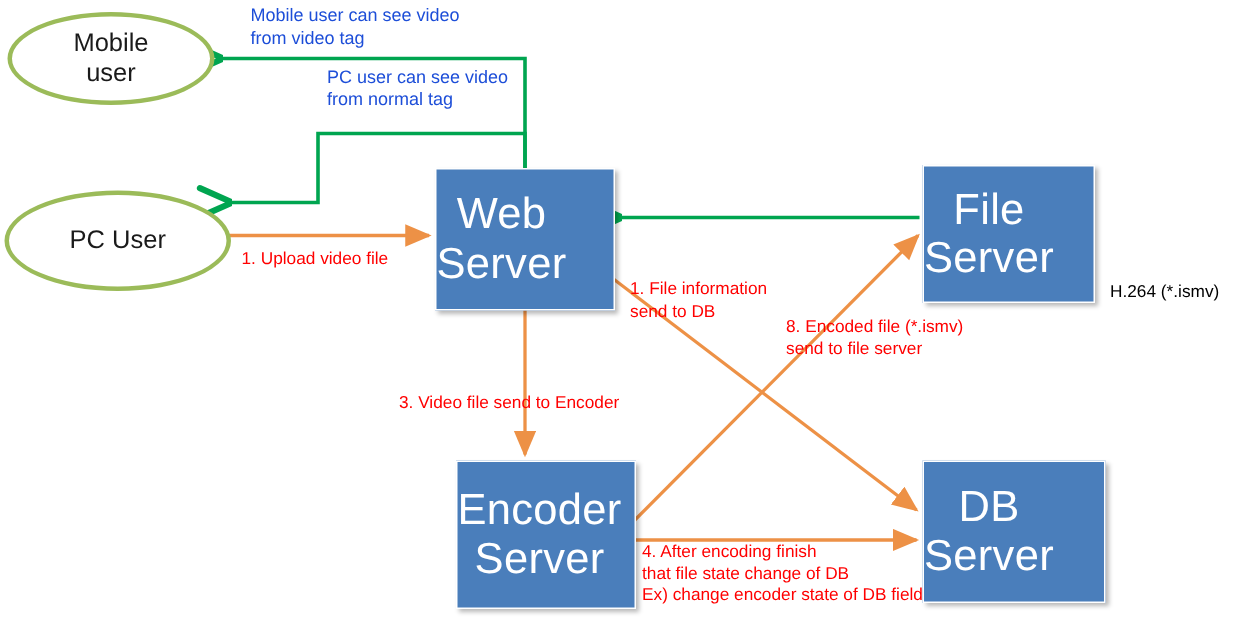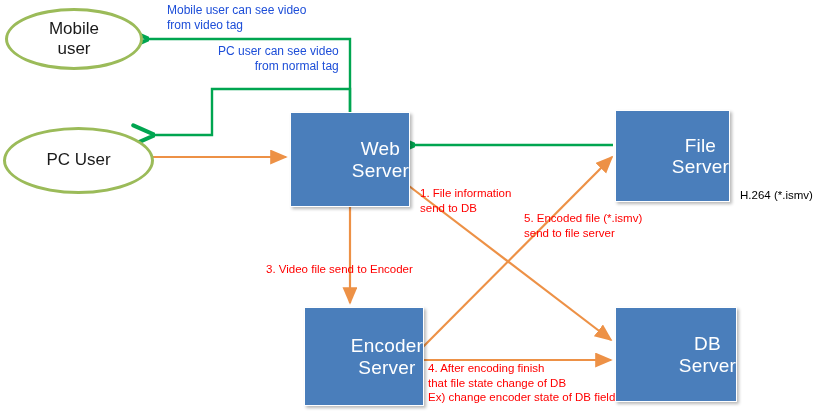--- a/index.html
+++ b/index.html
@@ -29,24 +29,24 @@
   }
 
   
   .node-box {
     position: absolute;
     background: #4A7EBB;
     border: 1px solid #ffffff;
     box-shadow: 2px 2px 3px rgba(0,0,0,0.28);
     display: flex;
     align-items: center;
-    justify-content: flex-end;
+    justify-content: flex-start;
     text-align: center;
     color: #ffffff;
-    font-size: 19px;
+    font-size: 29px;
     line-height: 1.12;
     font-weight: 400;
     letter-spacing: 0.2px;
     z-index: 5;
   }
   .node-box .label-line { display: block; white-space: pre-line; }
 
   
   .node-ellipse {
     position: absolute;
@@ -157,31 +157,32 @@
   </div>
 
   <div class="node-box" style="left:615px; top:307px; width:120px; height:93px;">
     <span class="label-line">DB
 Server</span>
   </div>
 
   <div class="note-label black-note" style="left:167px; top:3px;">Mobile user can see video
 from video tag</div>
 
-  <div class="note-label black-note" style="left:218px; top:44px;text-align:right;">PC user can see video
+  <div class="note-label black-note" style="left:218px; top:44px;">PC user can see video
 from normal tag</div>
 
   <div class="note-label caption" style="left:740px; top:188px;">H.264 (*.ismv)</div>
 
+  <div class="flow-label" style="left:161px; top:166px;">1. Upload video file</div>
 
   <div class="flow-label" style="left:420px; top:186px;">1. File information
     send to DB</div>
 
   <div class="flow-label" style="left:266px; top:262px;">3. Video file send to Encoder</div>
 
   <div class="flow-label" style="left:413px; top:361px;padding-left:15px;">4. After encoding finish
     that file state change of DB
 Ex) change encoder state of DB field</div>
 
-  <div class="flow-label" style="left:524px; top:211px;">5. Encoded file (*.ismv)
+  <div class="flow-label" style="left:524px; top:211px;">8. Encoded file (*.ismv)
    send to file server</div>
 
 </div>
 
 </body></html>

